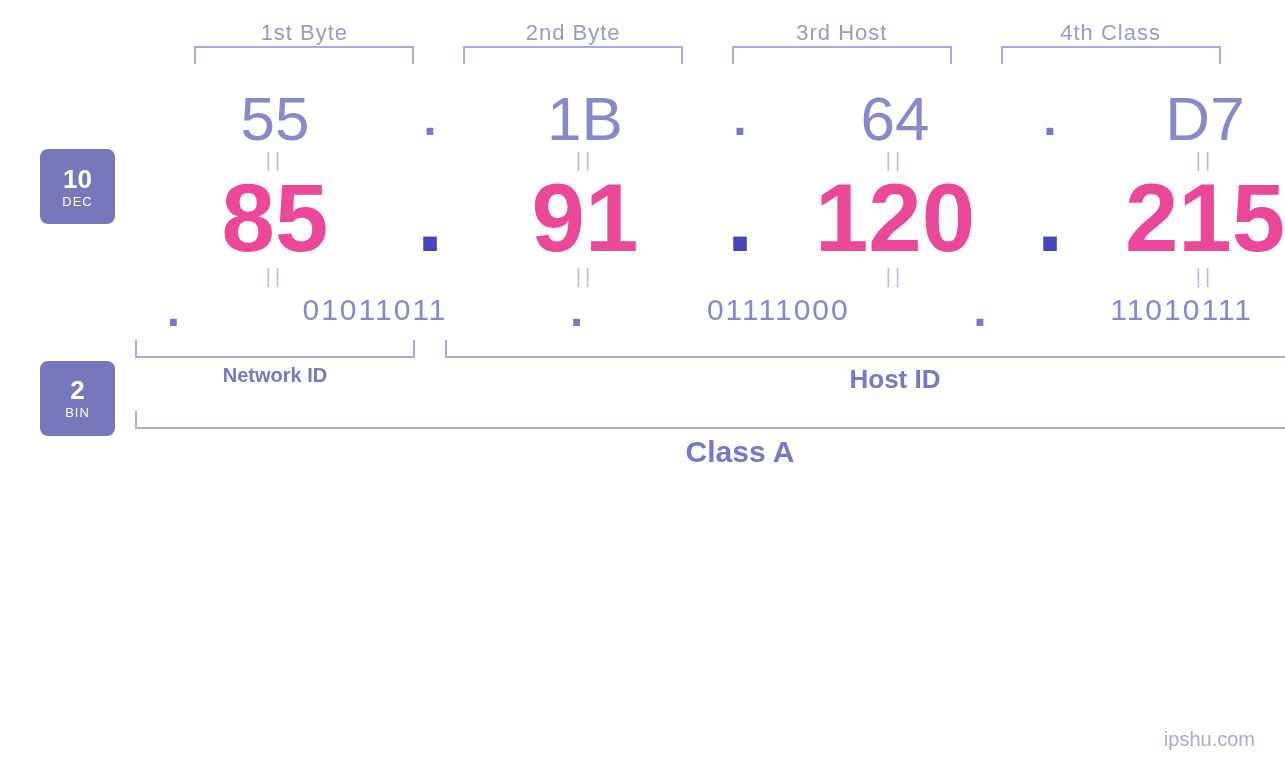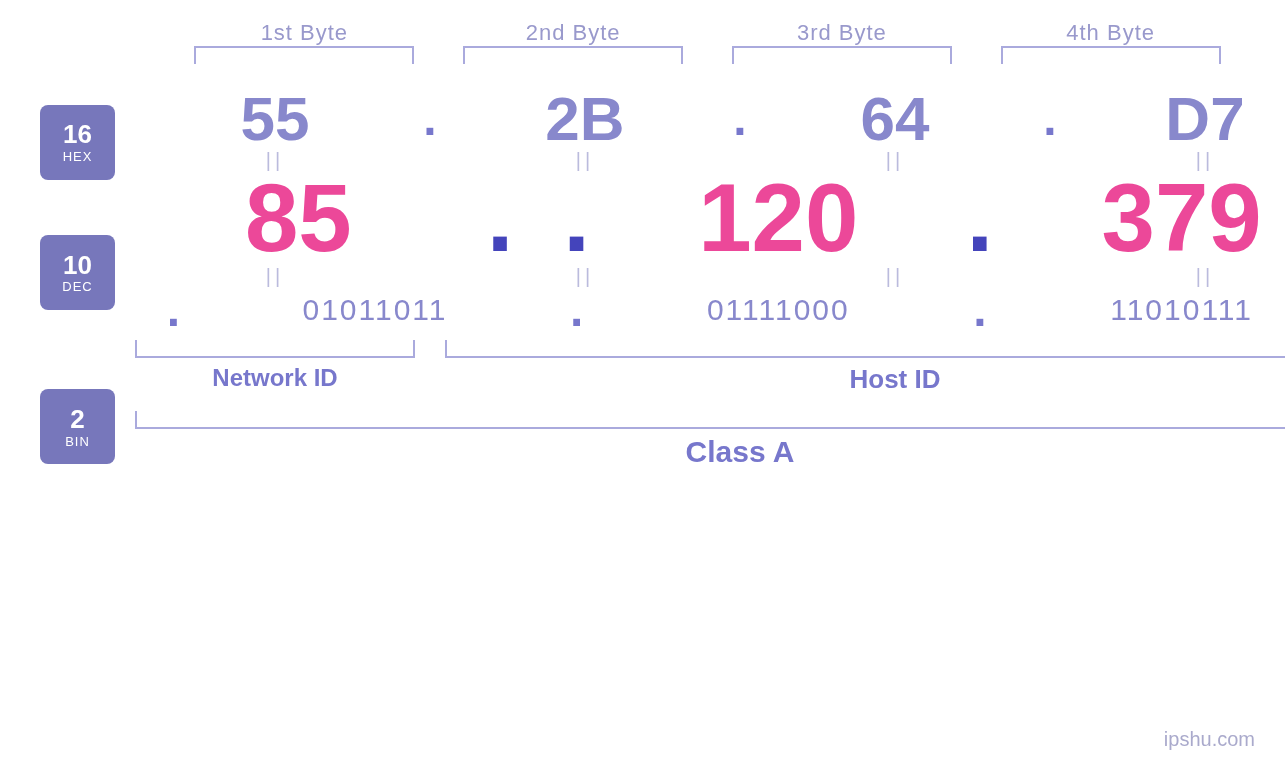--- a/index.html
+++ b/index.html
@@ -95,21 +95,21 @@
       line-height: 1;
       width: 30px;
       text-align: center;
       align-self: center;
     }
 
     
     .hex-value {
       font-size: 62px;
       color: #8888cc;
-      font-weight: 700;
+      font-weight: 400;
       line-height: 1;
       margin-top: 40px;
     }
 
     
     .dec-value {
       font-size: 96px;
       color: #ec4899;
       font-weight: bold;
       line-height: 1;
@@ -190,55 +190,51 @@
   <div class="byte-headers">
     <div class="byte-header">
       <span>1st Byte</span>
       <div class="bracket-top"></div>
     </div>
     <div class="byte-header">
       <span>2nd Byte</span>
       <div class="bracket-top"></div>
     </div>
     <div class="byte-header">
-      <span>3rd Byte</span>
+      <span>3rd Host</span>
       <div class="bracket-top"></div>
     </div>
     <div class="byte-header">
-      <span>4th Byte</span>
+      <span>4th Class</span>
       <div class="bracket-top"></div>
     </div>
   </div>
 
   <div class="rows-wrapper">
 
     <div class="badge-column">
-      <div class="badge" style="margin-top:20px;">
-        <span class="badge-num">16</span>
-        <span class="badge-label">HEX</span>
-      </div>
       <div class="badge" style="margin-top:36px;">
         <span class="badge-num">10</span>
         <span class="badge-label">DEC</span>
       </div>
       <div class="badge" style="margin-top:60px;">
         <span class="badge-num">2</span>
         <span class="badge-label">BIN</span>
       </div>
     </div>
 
     <div class="data-columns">
 
       <div class="data-row" style="margin-top:8px;">
         <div class="cell">
           <span class="hex-value">55</span>
         </div>
         <div class="dot-sep">.</div>
         <div class="cell">
-          <span class="hex-value">2B</span>
+          <span class="hex-value">1B</span>
         </div>
         <div class="dot-sep">.</div>
         <div class="cell">
           <span class="hex-value">64</span>
         </div>
         <div class="dot-sep">.</div>
         <div class="cell">
           <span class="hex-value">D7</span>
         </div>
       </div>
@@ -251,27 +247,30 @@
         <div class="eq-cell">||</div>
         <div class="eq-dot"></div>
         <div class="eq-cell">||</div>
       </div>
 
       <div class="data-row">
         <div class="cell">
           <span class="dec-value">85</span>
         </div>
         <div class="dot-dec">.</div>
+        <div class="cell">
+          <span class="dec-value">91</span>
+        </div>
         <div class="dot-dec">.</div>
         <div class="cell">
           <span class="dec-value">120</span>
         </div>
         <div class="dot-dec">.</div>
         <div class="cell">
-          <span class="dec-value">379</span>
+          <span class="dec-value">215</span>
         </div>
       </div>
 
       <div class="spacer-row">
         <div class="eq-cell">||</div>
         <div class="eq-dot"></div>
         <div class="eq-cell">||</div>
         <div class="eq-dot"></div>
         <div class="eq-cell">||</div>
         <div class="eq-dot"></div>
@@ -296,21 +295,21 @@
       <div style="display:flex; align-items:flex-start; margin-top:6px;">
 
         <div style="width:280px; height:18px; border-bottom:2px solid #aaaadd; border-left:2px solid #aaaadd; border-right:2px solid #aaaadd;"></div>
 
         <div style="width:30px;"></div>
 
         <div style="flex:1; height:18px; border-bottom:2px solid #aaaadd; border-left:2px solid #aaaadd; border-right:2px solid #aaaadd;"></div>
       </div>
 
       <div style="display:flex; margin-top:6px;">
-        <div style="width:280px; text-align:center; font-size:24px; color:#7777cc; font-weight:bold;">Network ID</div>
+        <div style="width:280px; text-align:center; font-size:20px; color:#7777cc; font-weight:bold;">Network ID</div>
         <div style="width:30px;"></div>
         <div style="flex:1; text-align:center; font-size:26px; color:#7777cc; font-weight:bold;">Host ID</div>
       </div>
 
       <div style="display:flex; margin-top:16px;">
         <div style="flex:1; height:18px; border-bottom:2px solid #aaaadd; border-left:2px solid #aaaadd; border-right:2px solid #aaaadd;"></div>
       </div>
 
       <div style="display:flex; margin-top:6px;">
         <div style="flex:1; text-align:center; font-size:30px; color:#7777cc; font-weight:bold;">Class A</div>

